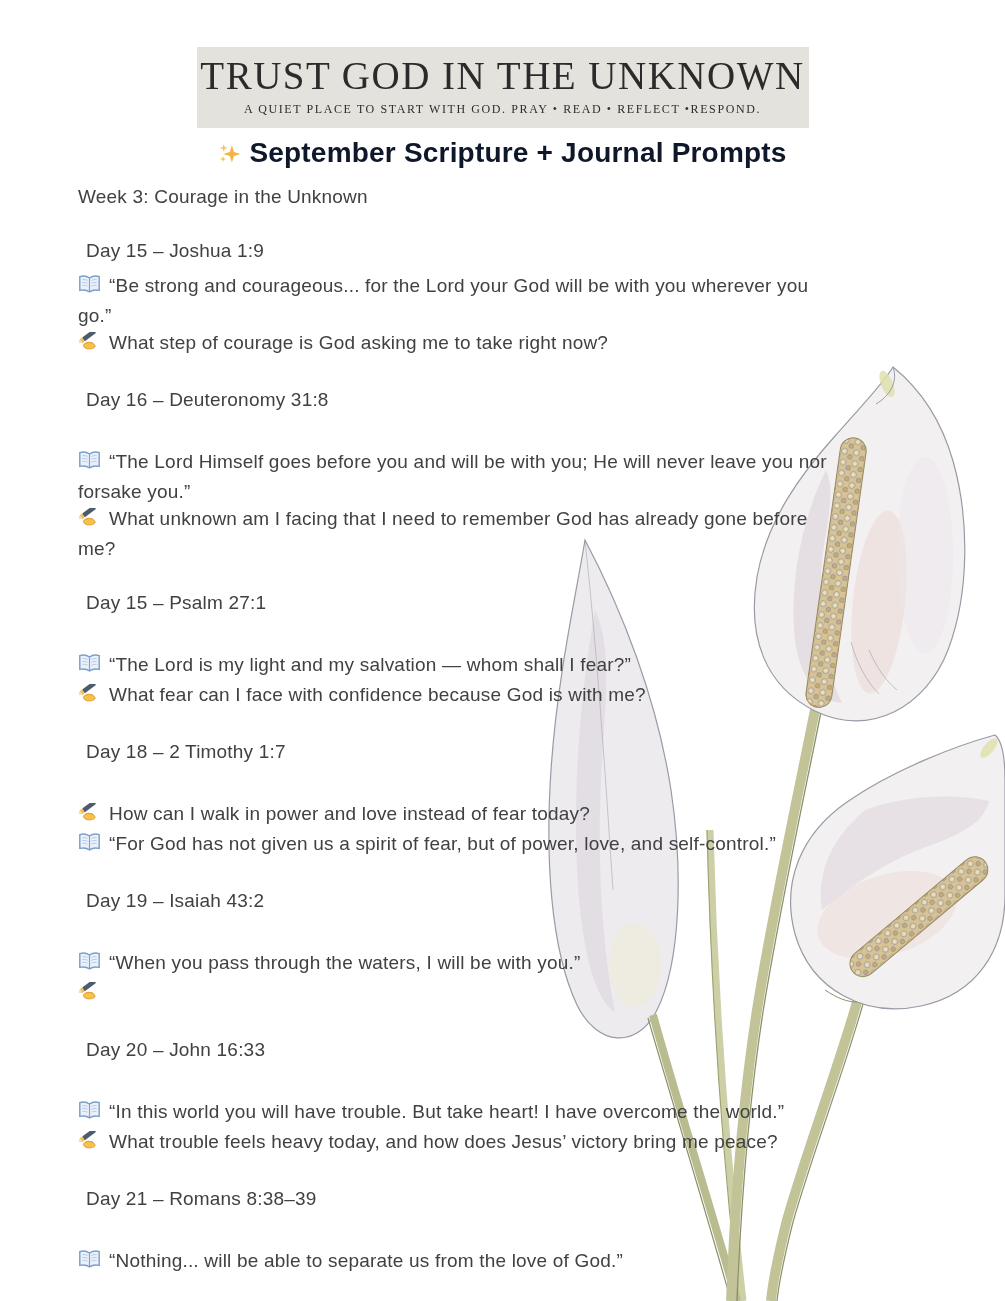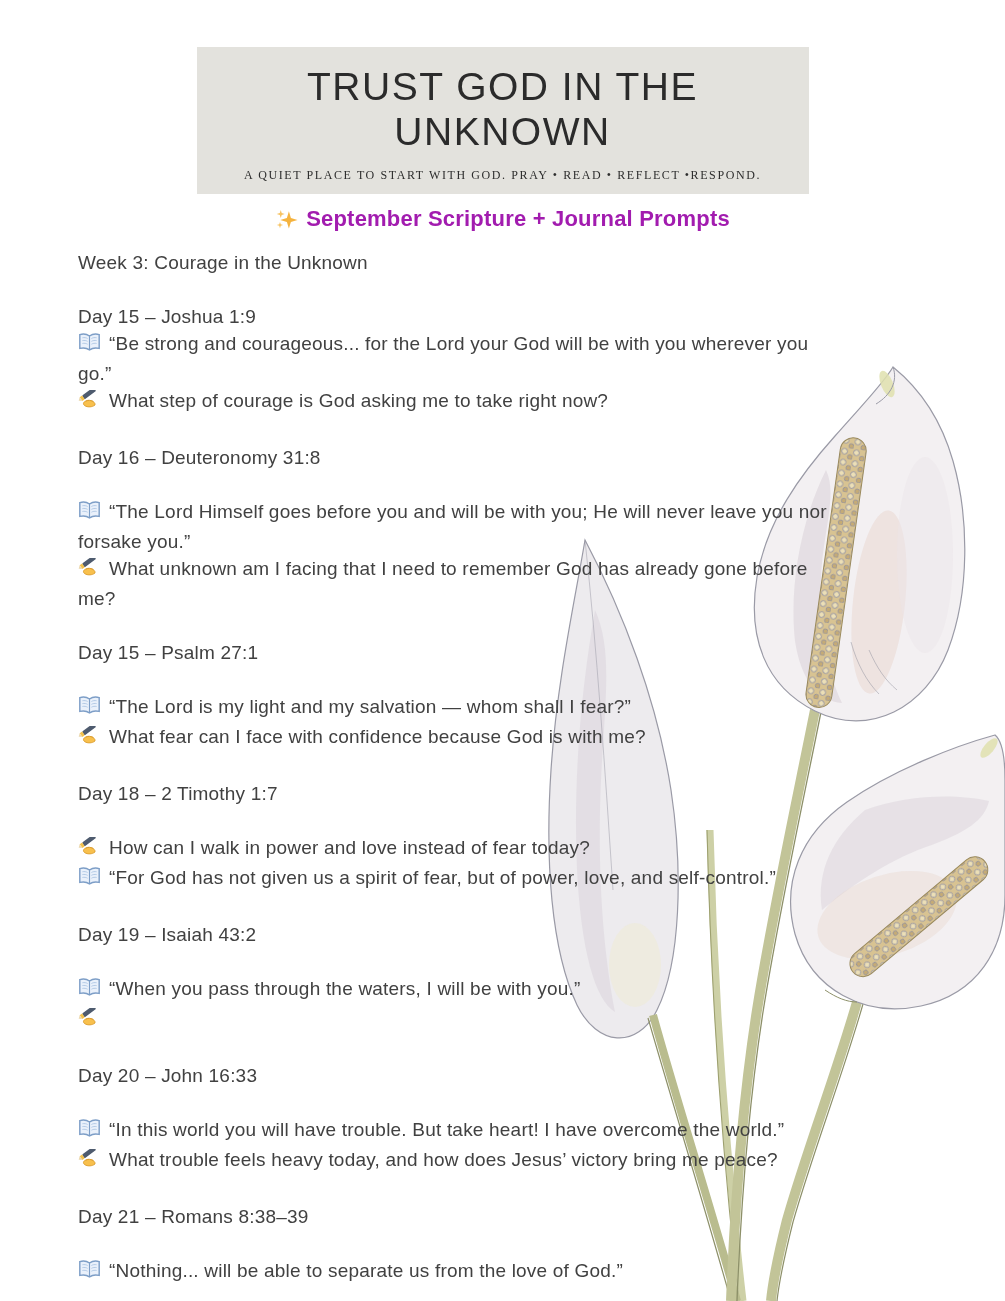--- a/index.html
+++ b/index.html
@@ -9,43 +9,43 @@
     font-family:"Liberation Sans","DejaVu Sans",sans-serif;
   }
   .illustration{position:absolute;left:485px;top:350px;z-index:0}
   .content{position:relative;z-index:1}
 
   .band{
     width:612px;margin:47px auto 0;background:#e3e2dd;
     text-align:center;padding:6px 0 9px;
   }
   .title{
-    font-family:Liberation Sans, sans-serif;
+    font-family:Liberation Serif, serif;
     font-size:39px;line-height:45px;font-weight:400;
-    letter-spacing:1.5px;color:#2b2b2b;margin:11px;
+    letter-spacing:1.5px;color:#2b2b2b;margin:0;
   }
   .subtitle{
     font-family:"Liberation Serif","DejaVu Serif",serif;
     font-size:12px;line-height:20px;letter-spacing:1.6px;
     color:#2d2d2d;margin:1px 0 0;
   }
   .section-heading{
     display:flex;align-items:center;justify-content:center;
-    margin:11px 0 0;font-size:22px;font-weight:700;color:#a21caf;
+    margin:11px 0 0;font-size:28px;font-weight:700;color:#0f172a;
     letter-spacing:0.2px;line-height:28px;
   }
   .section-heading .icon svg{display:block}
 
   main{
     margin:16px 30px 0 78px;
     font-size:19px;line-height:27px;letter-spacing:0.2px;color:#414141;
   }
   .week{margin:0 0 27px}
   .day{margin:0 0 27px}
-  .day-heading{font-size:inherit;font-weight:400;margin:0}
+  .day-heading{font-size:inherit;font-weight:400;margin:8px}
   .gap{height:27px}
   .entry{margin:0}
   .icon{display:inline-block;vertical-align:-3px;margin-right:8px}
   .icon svg{display:inline-block;vertical-align:top}
   .entry-text{white-space:pre-wrap}
 </style>
 </head>
 <body>
 
 <svg class="illustration" width="520" height="951" viewBox="0 0 520 951" aria-hidden="true">

